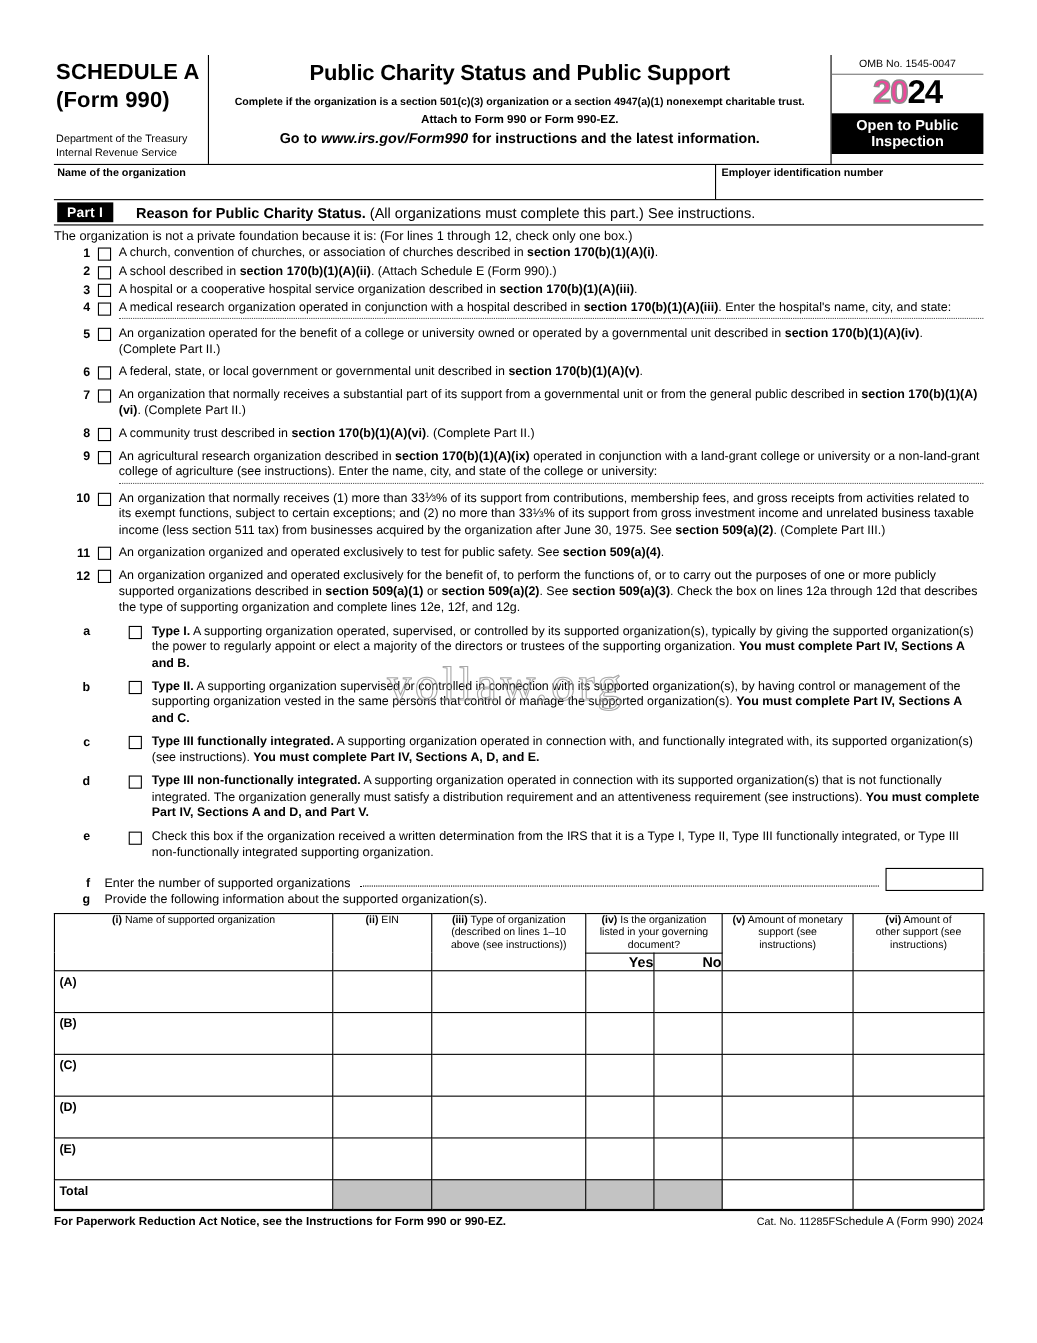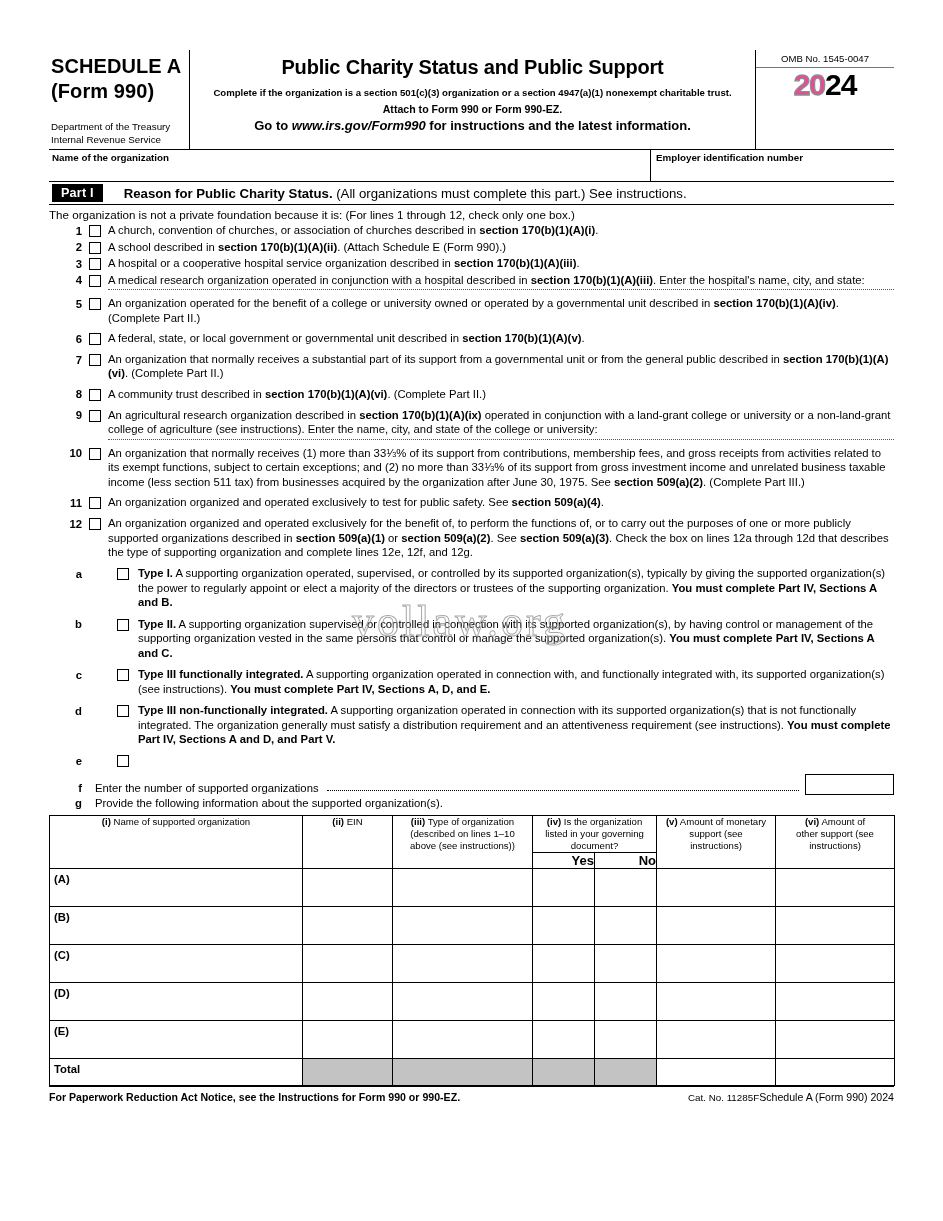--- a/index.html
+++ b/index.html
@@ -123,20 +123,24 @@
         <div class="sub1">Complete if the organization is a section 501(c)(3) organization or a section 4947(a)(1) nonexempt charitable trust.</div>
         <div class="sub2">Attach to Form 990 or Form 990-EZ.</div>
         <div class="sub3"><span>Go to </span><i>www.irs.gov/Form990</i><span> for instructions and the latest information.</span></div>
       </div>
 
       <div class="hdr-right">
         <div class="omb">OMB No. 1545-0047</div>
         <div class="yearbox">
           <span class="year"><span class="hollow">20</span><span>24</span></span>
         </div>
+        <div class="otp">
+          <div>Open to Public</div>
+          <div>Inspection</div>
+        </div>
       </div>
     </div>
 
     <div class="namerow">
       <div class="namecell">
         <span>Name of the organization</span>
       </div>
       <div class="eincell">
         <span>Employer identification number</span>
       </div>
@@ -281,20 +285,21 @@
           <span class="cb"></span>
         </div>
       <div class="txt"><b>Type III non-functionally integrated.</b><span> A supporting organization operated in connection with its supported organization(s) that is not functionally integrated. The organization generally must satisfy a distribution requirement and an attentiveness requirement (see instructions). </span><b>You must complete Part IV, Sections A and D, and Part V.</b></div>
     </div>
 
     <div class="line sp2">
       <div class="num">e</div>
       <div class="cbwrap ind">
           <span class="cb"></span>
         </div>
+      <div class="txt"><span>Check this box if the organization received a written determination from the IRS that it is a Type I, Type II, Type III functionally integrated, or Type III non-functionally integrated supporting organization.</span></div>
     </div>
 
     <div class="frow">
       <div class="flab">f</div>
       <div class="ftxt">Enter the number of supported organizations</div>
       <div class="leader"></div>
       <div class="fbox"><span></span></div>
     </div>
 
     <div class="grow">

